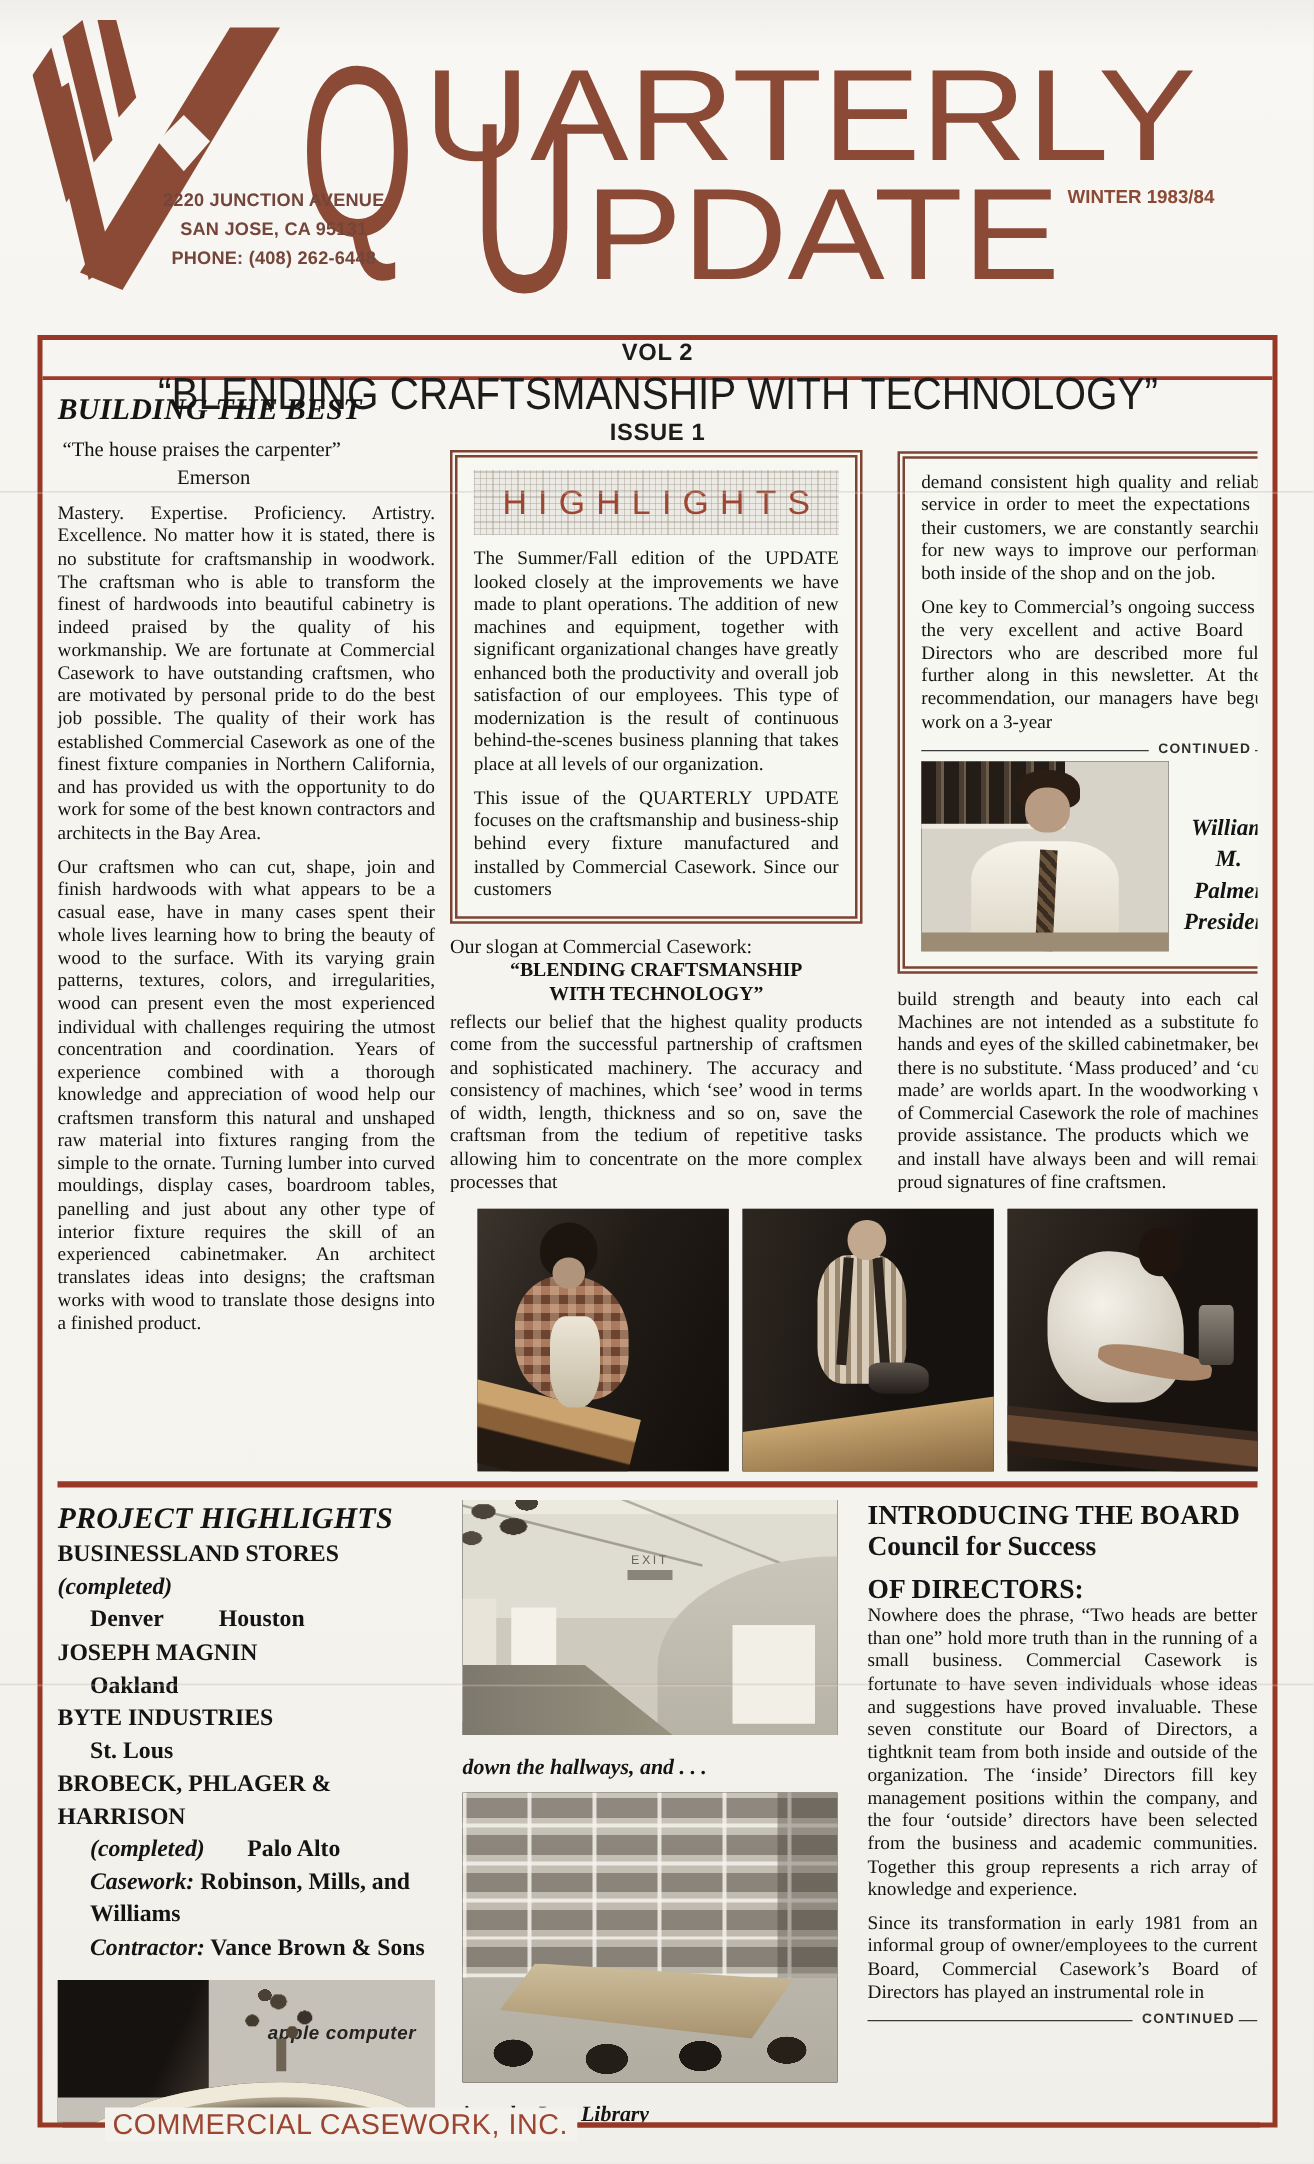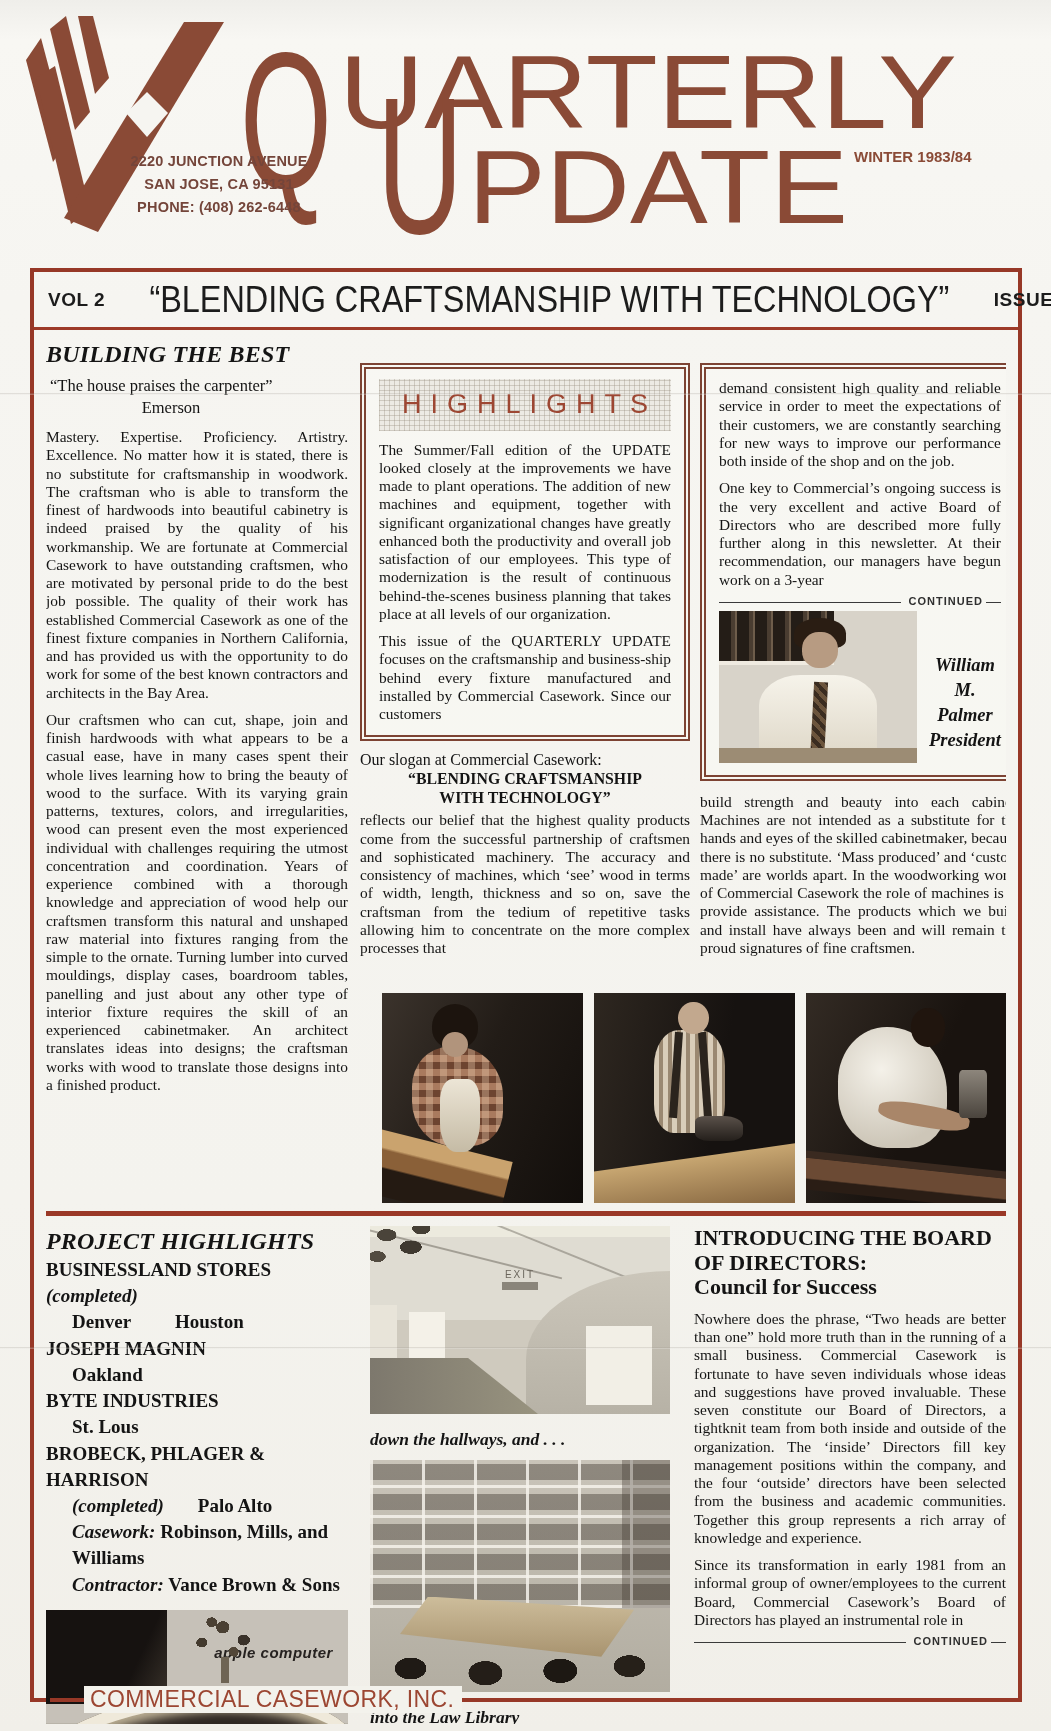--- a/index.html
+++ b/index.html
@@ -22,39 +22,39 @@
   .logo-mark { position:absolute; left:26px; top:16px; }
   .logotype { position:absolute; left:240px; top:40px; }
   .logotype text { fill:#8a4a36; font-family:"Liberation Sans", sans-serif; }
   .address { position:absolute; left:124px; top:150px; width:190px; text-align:center;
     font-family:"Liberation Sans", sans-serif; font-weight:bold; font-size:14.5px;
     line-height:1.6; color:#74453a; letter-spacing:.2px; }
 
   
   .main-box { position:absolute; left:30px; top:268px; width:992px; height:1434px;
     border:4px solid #973827; background:transparent; }
-  .banner { height:58px; border-bottom:3px solid #9d3a28; display:flex; align-items:center;
-    font-family:"Liberation Sans", sans-serif; padding:0 14px; }
+  .banner { height:32px; border-bottom:3px solid #9d3a28; display:flex; align-items:center;
+    font-family:"Liberation Sans", sans-serif; padding:0 14px;flex-direction:column; }
   .banner-vol, .banner-issue { font-size:19px; font-weight:bold; letter-spacing:.5px; color:#1c1c1c; white-space:nowrap; }
   .banner-title { flex:1; text-align:center; font-size:36px; color:#1c1c1c;
     transform:scaleX(.9); transform-origin:center; white-space:nowrap; letter-spacing:0; }
   .content { padding:5px 12px 0 12px; position:relative; }
 
   
   .body-text { font-size:15.4px; line-height:1.185; text-align:justify; }
   .body-text + .body-text { margin-top:9px; }
   .art-heading { font-size:24px; font-weight:bold; letter-spacing:.2px; margin:2px 0 8px 0;font-style:italic; }
 
   
   .top-section { display:flex; gap:12px; height:864px; overflow:hidden; margin-top:4px; }
   .col-left { width:302px; flex:none; }
   .quote-line { font-size:16.5px; margin:2px 0 0 4px; }
   .quote-attr { font-size:16.5px; text-align:center; padding-right:52px; margin:2px 0 10px 0; }
   .right-wrap { flex:1; }
-  .right-cols { display:flex; gap:10px; min-height:642px; align-items:center; }
+  .right-cols { display:flex; gap:28px; min-height:642px; align-items:flex-end; }
   .col-mid { width:330px; flex:none; }
   .col-right { flex:1; }
 
   .dbox { border:6px double #7d4333; background:rgba(252,251,247,.35); }
   .highlights-box { padding:10px 13px 12px 13px; }
   .hl-band { background:
       repeating-linear-gradient(0deg, rgba(150,140,125,.35) 0 1px, transparent 1px 5px),
       repeating-linear-gradient(90deg, rgba(150,140,125,.35) 0 1px, transparent 1px 5px),
       #eceae4;
     height:52px; display:flex; align-items:center; justify-content:center; margin-bottom:10px; }
@@ -421,22 +421,22 @@
             <div class="lib-grid"></div>
             <div class="lib-dark-right"></div>
             <div class="lib-chairs"></div>
             <div class="lib-table"></div>
           </div>
           <div class="caption">into the Law Library</div>
         </div>
 
         <div class="low-col3">
           <div class="board-heading">INTRODUCING THE BOARD</div>
+          <div class="board-heading sub">Council for Success</div>
           <div class="board-heading">OF DIRECTORS:</div>
-          <div class="board-heading sub">Council for Success</div>
           <p class="body-text">Nowhere does the phrase, “Two heads are better than one” hold more truth than in the running of a small business. Commercial Casework is fortunate to have seven individuals whose ideas and suggestions have proved invaluable. These seven constitute our Board of Directors, a tightknit team from both inside and outside of the organization. The ‘inside’ Directors fill key management positions within the company, and the four ‘outside’ directors have been selected from the business and academic communities. Together this group represents a rich array of knowledge and experience.</p>
           <p class="body-text">Since its transformation in early 1981 from an informal group of owner/employees to the current Board, Commercial Casework’s Board of Directors has played an instrumental role in</p>
           <div class="continued-row">
             <span class="cont-line"></span>
             <span class="cont-label">CONTINUED</span>
             <span class="cont-tail"></span>
           </div>
         </div>
       </div>
     </div>

